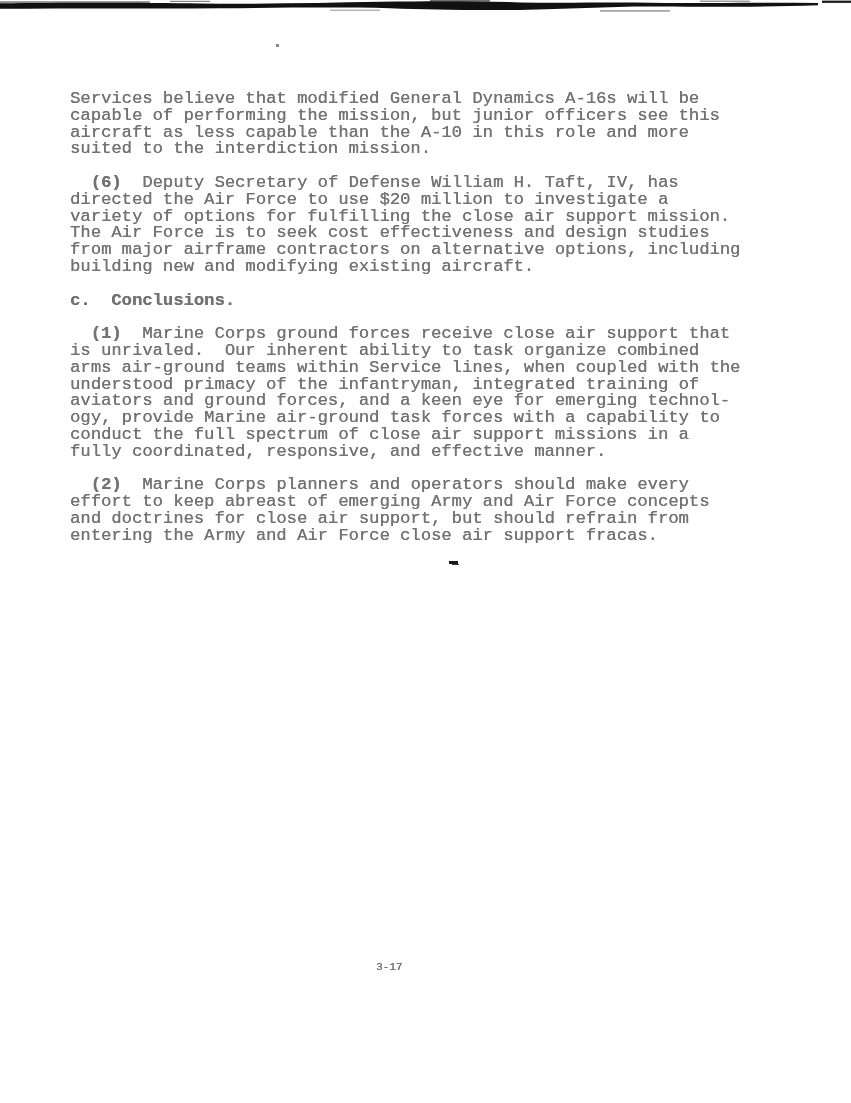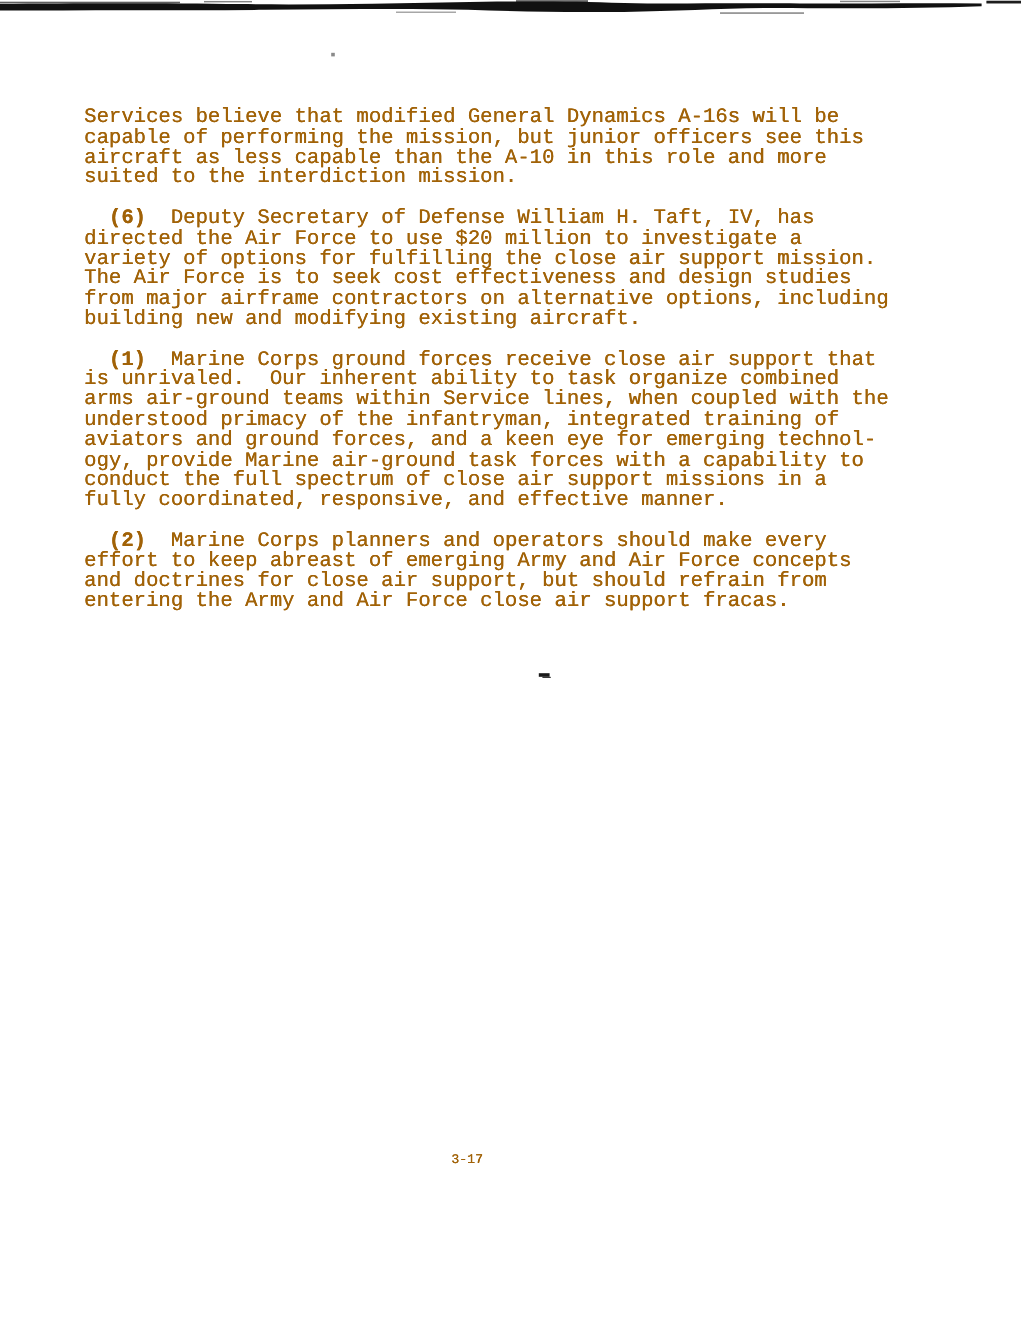--- a/index.html
+++ b/index.html
@@ -7,21 +7,21 @@
     padding: 0;
     background: #ffffff;
   }
   .page {
     position: relative;
     width: 851px;
     height: 1103px;
     background: #ffffff;
     overflow: hidden;
     font-family: "Liberation Mono", "DejaVu Sans Mono", monospace;
-    color: #a16207;
+    color: #737373;
   }
   .scan-band {
     position: absolute;
     top: 0;
     left: 0;
     display: block;
   }
   .text-block {
     position: absolute;
     left: 70px;
@@ -102,20 +102,21 @@
 aircraft as less capable than the A-10 in this role and more
 suited to the interdiction mission.</span></p>
 
     <p class="para"><span class="b">  (6)</span><span>  Deputy Secretary of Defense William H. Taft, IV, has
 directed the Air Force to use $20 million to investigate a
 variety of options for fulfilling the close air support mission.
 The Air Force is to seek cost effectiveness and design studies
 from major airframe contractors on alternative options, including
 building new and modifying existing aircraft.</span></p>
 
+    <p class="para heading">c.  Conclusions.</p>
 
     <p class="para"><span class="b">  (1)</span><span>  Marine Corps ground forces receive close air support that
 is unrivaled.  Our inherent ability to task organize combined
 arms air-ground teams within Service lines, when coupled with the
 understood primacy of the infantryman, integrated training of
 aviators and ground forces, and a keen eye for emerging technol-
 ogy, provide Marine air-ground task forces with a capability to
 conduct the full spectrum of close air support missions in a
 fully coordinated, responsive, and effective manner.</span></p>
 

